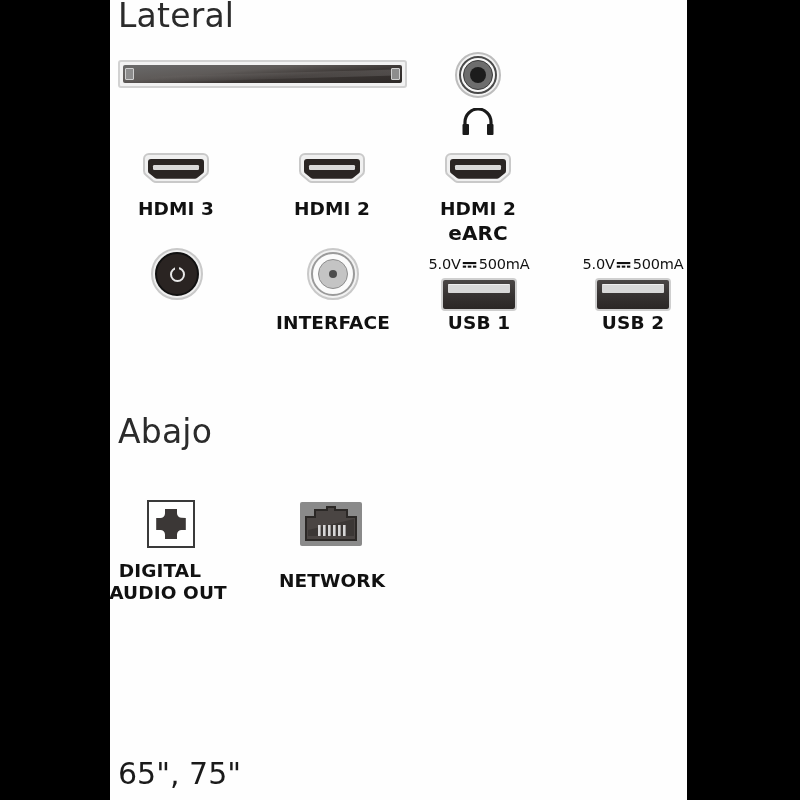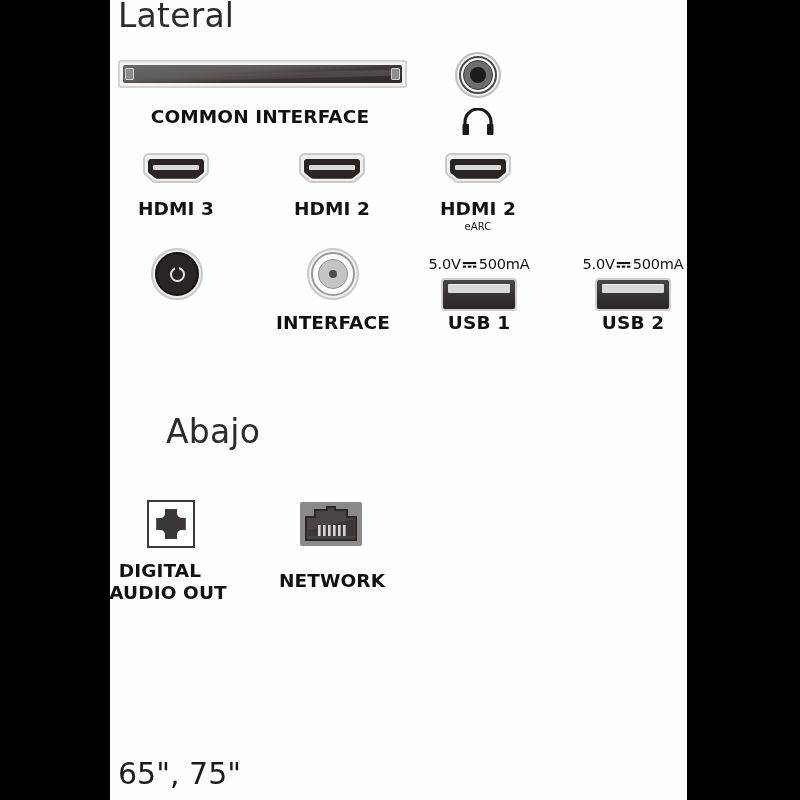--- a/index.html
+++ b/index.html
@@ -12,21 +12,21 @@
   #panel{position:absolute;left:110px;top:0;width:577px;height:800px;
          background:#fefefe;overflow:hidden;}
 
   .sec-title{position:absolute;color:#2b2b2b;font-size:33px;font-weight:400;
              letter-spacing:.2px;white-space:nowrap;}
 
   .port{position:absolute;}
   .lbl{position:absolute;text-align:center;color:#111;font-weight:700;
        font-size:18.5px;letter-spacing:.1px;white-space:nowrap;
        transform:translateX(-50%);}
-  .lbl.sub{font-size:10px;font-weight:400;}
+  .lbl.sub{font-size:20px;font-weight:700;}
   .lbl.pwr{font-size:14.5px;font-weight:400;letter-spacing:-.2px;}
 
   
   .ci-outer{width:289px;height:28px;border:2px solid #d2d2d2;border-radius:3px;
             background:#f2f2f2;box-sizing:border-box;padding:3px;}
   .ci-inner{width:100%;height:100%;border-radius:2px;box-sizing:border-box;
             background:linear-gradient(175deg,#6a6a6a 0%,#5e5a58 38%,#3b3634 62%,#2e2a28 100%);
             position:relative;overflow:hidden;}
   .ci-notch{position:absolute;top:3px;bottom:3px;width:9px;background:#8d8d8d;
             border:1px solid #cfcfcf;box-sizing:border-box;border-radius:1px;}
@@ -101,21 +101,20 @@
 
     <div class="port" style="left:8px;top:60px;">
       <div class="ci-outer">
         <div class="ci-inner">
           <div class="ci-sheen"></div>
           <div class="ci-notch l"></div>
           <div class="ci-notch r"></div>
         </div>
       </div>
     </div>
-    <div class="lbl" style="left:150px;top:106px;">COMMON INTERFACE</div>
 
     <div class="port" style="left:345px;top:52px;">
       <div class="jack">
         <div class="jack-r2">
             <div class="jack-r3">
               <div class="jack-hole"></div>
             </div>
           </div>
       </div>
     </div>
@@ -199,21 +198,21 @@
           <rect x="10.4" y="7.6" width="3.6" height="2.1" fill="#111"></rect>
         </svg></span><span>500mA</span>
     </div>
     <div class="port" style="left:485px;top:278px;">
       <div class="usb">
         <div class="usb-bar"></div>
       </div>
     </div>
     <div class="lbl" style="left:523px;top:312px;">USB 2</div>
 
-    <div class="sec-title" style="left:8px;top:412px;margin-left:48px;">Abajo</div>
+    <div class="sec-title" style="left:8px;top:412px;">Abajo</div>
 
     <div class="port" style="left:37px;top:500px;">
       <div class="spdif">
         <svg width="34" height="34" viewBox="0 0 34 34" aria-hidden="true">
           <path d="M11 2 h12 l0 4.2 a4.6 4.6 0 0 0 4.6 4.6 L31.8 11 v12 l-4.2 0 a4.6 4.6 0 0 0-4.6 4.6 L23 32 h-12 l0-4.4 a4.6 4.6 0 0 0-4.6-4.6 L2.2 23 v-12 l4.2 0 A4.6 4.6 0 0 0 11 6.4 z" fill="#3b3736"></path>
         </svg>
       </div>
     </div>
     <div class="lbl" style="left:50px;top:560px;">DIGITAL</div>
     <div class="lbl" style="left:58px;top:582px;">AUDIO OUT</div>

